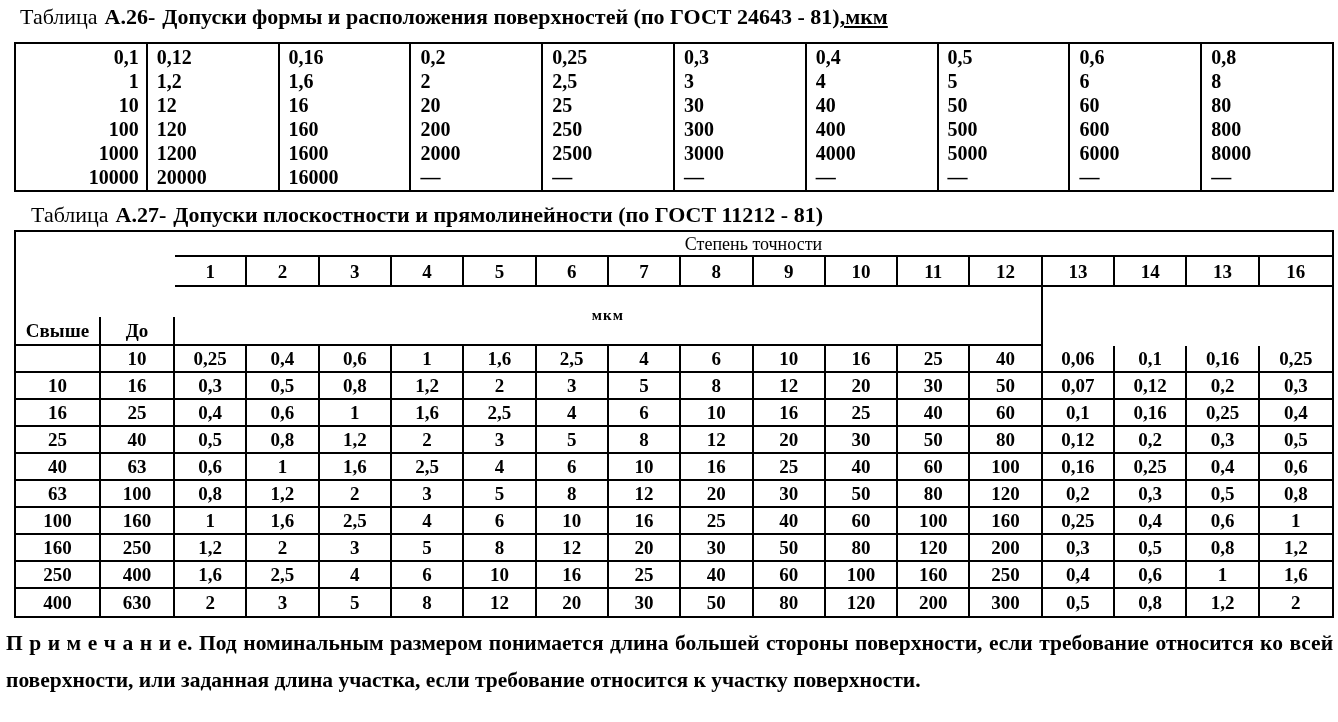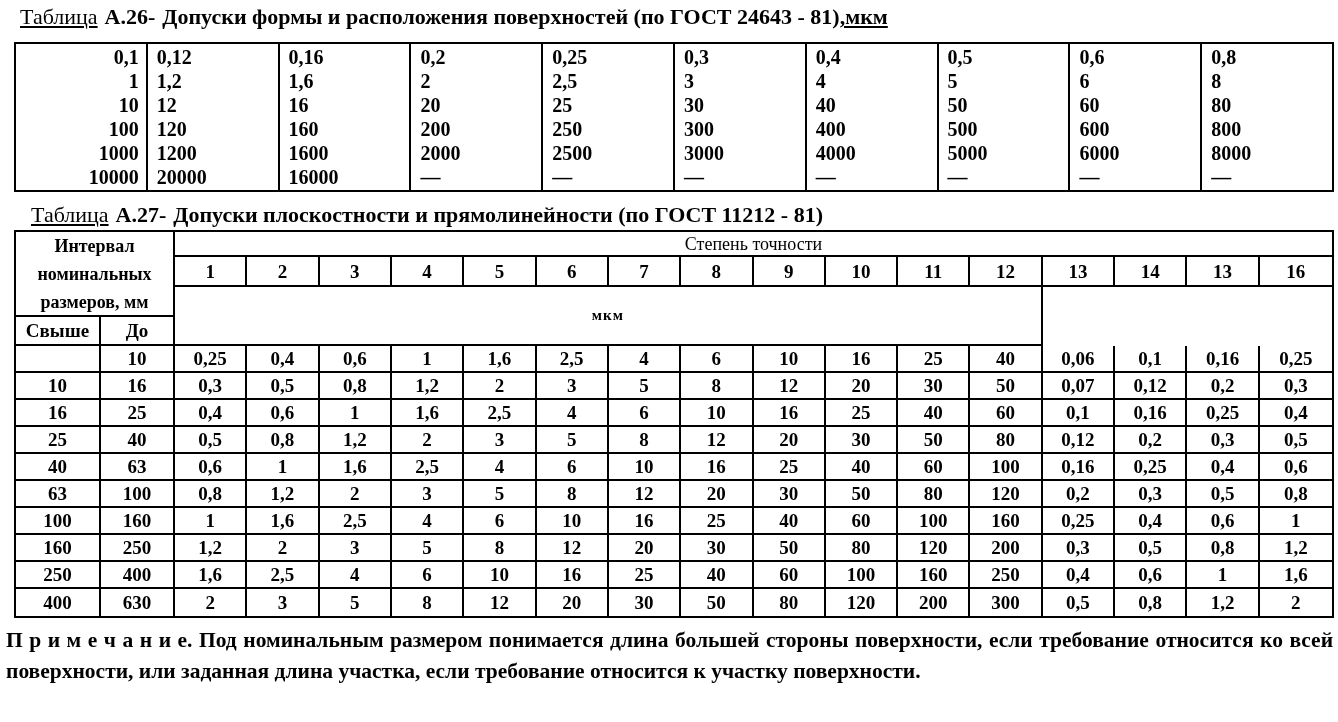--- a/index.html
+++ b/index.html
@@ -2,21 +2,21 @@
 <html><head>
 <meta charset="utf-8">
 <style>
   html,body{margin:0;padding:0;background:#ffffff;color:#000;}
   body{width:1338px;height:722px;font-family:"Liberation Serif","DejaVu Serif",serif;overflow:hidden;}
 
   
   .tbl-title{font-size:22px;line-height:26px;white-space:nowrap;}
   .title-a26{margin:4px 0 12px 20px;}
   .title-a27{margin:10px 0 2px 31px;}
-  .tbl-title .t-word{font-weight:normal;margin-right:7px;text-decoration:underline;}
+  .tbl-title .t-word{font-weight:normal;margin-right:7px;}
   .tbl-title .t-num{font-weight:bold;margin-right:7px;}
   .tbl-title .t-text{font-weight:bold;}
   .tbl-title .t-suffix{font-weight:bold;text-decoration:underline;}
 
   
   table.a26{width:1320px;margin-left:14px;border-collapse:collapse;table-layout:fixed;}
   table.a26,table.a26 td{border:2px solid #000;}
   table.a26 td{vertical-align:top;padding:1px 0;}
   .a26-line{font-size:20px;font-weight:bold;line-height:24px;padding-left:9px;white-space:nowrap;}
   td.a26-first .a26-line{text-align:right;padding-left:0;padding-right:7px;}
@@ -33,21 +33,21 @@
   .a27 .no-b{border-bottom:none;}
   .a27 .interval{grid-column:1/3;grid-row:1/4;flex-direction:column;font-size:18px;}
   .a27 .interval div{line-height:28px;}
   .a27 .over{grid-column:1/2;grid-row:4/5;}
   .a27 .to{grid-column:2/3;grid-row:4/5;}
   .a27 .accuracy{grid-column:3/19;grid-row:1/2;font-weight:normal;font-size:18px;}
   .a27 .mkm{grid-column:3/15;grid-row:3/5;font-size:15px;letter-spacing:1px;}
   .a27 .mm{grid-column:15/19;grid-row:3/5;font-size:15px;letter-spacing:1px;}
 
   
-  .note{font-weight:bold;font-size:21.5px;line-height:31px;text-align:justify;
+  .note{font-weight:bold;font-size:21.5px;line-height:37px;text-align:justify;
         margin:7px 0 0 0;padding:0 5px 0 6px;}
 </style>
 </head>
 <body>
 
 <div class="tbl-title title-a26"><span class="t-word">Таблица</span><span class="t-num">А.26-</span><span class="t-text">Допуски формы и расположения поверхностей (по ГОСТ 24643 - 81)</span><span class="t-suffix">,мкм</span></div>
 
 <table class="a26">
   <tbody>
       <tr>
@@ -131,25 +131,20 @@
           <div class="a26-line">8000</div>
           <div class="a26-line">—</div>
         </td>
       </tr>
     </tbody>
 </table>
 
 <div class="tbl-title title-a27"><span class="t-word">Таблица</span><span class="t-num">А.27-</span><span class="t-text">Допуски плоскостности и прямолинейности (по ГОСТ 11212 - 81)</span></div>
 
 <div class="a27">
-  <div class="cell interval">
-    <div>Интервал</div>
-    <div>номинальных</div>
-    <div>размеров, мм</div>
-  </div>
   <div class="cell over">Свыше</div>
   <div class="cell to">До</div>
   <div class="cell accuracy no-r">Степень точности</div>
   <div class="cell mkm">мкм</div>
 
 <div class="cell" style="grid-area: 2 / 3 / 3 / 4;">1</div>
     <div class="cell" style="grid-area: 2 / 4 / 3 / 5;">2</div>
     <div class="cell" style="grid-area: 2 / 5 / 3 / 6;">3</div>
     <div class="cell" style="grid-area: 2 / 6 / 3 / 7;">4</div>
     <div class="cell" style="grid-area: 2 / 7 / 3 / 8;">5</div>

